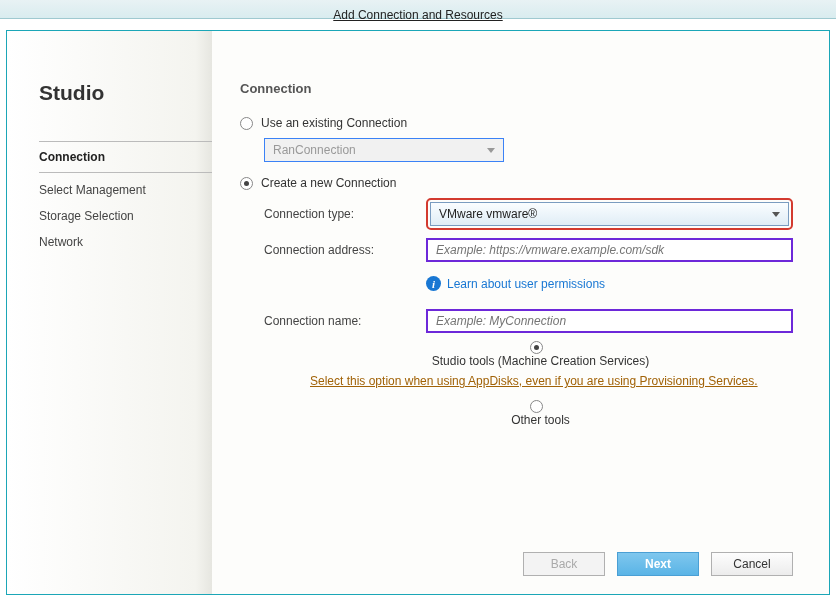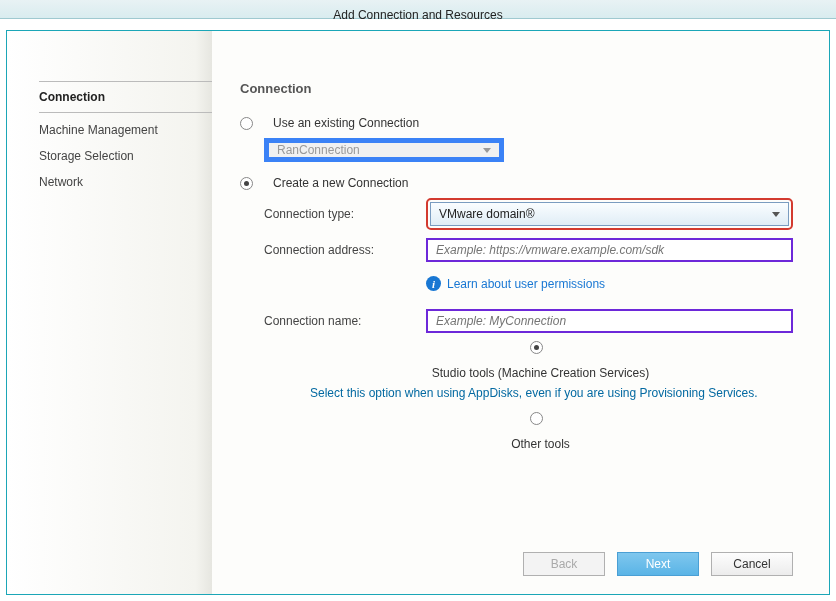--- a/index.html
+++ b/index.html
@@ -17,20 +17,21 @@
     position: relative;
   }
   .titlebar {
     height: 19px;
     background: linear-gradient(#e8f2f4, #d9ecef);
     border-bottom: 1px solid #9fc9d0;
     text-align: center;
     line-height: 30px;
     font-size: 12px;
     color: #222;
+    text-decoration: underline;
   }
   .outer {
     position: absolute;
     top: 30px; left: 6px; right: 6px; bottom: 6px;
     background: #fff;
     border: 1px solid #1ba6b7;
     display: flex;
   }
   .inner {
     flex: 1;
@@ -73,21 +74,20 @@
     font-weight: 700;
     color: #555;
     margin-bottom: 20px;
   }
   .radio-row {
     display: flex;
     align-items: center;
     font-size: 12px;
     color: #333;
     margin-bottom: 8px;
-    gap: 12px;
   }
   .radio {
     width: 13px; height: 13px;
     border: 1px solid #888;
     border-radius: 50%;
     margin-right: 8px;
     display: inline-flex;
     align-items: center;
     justify-content: center;
     background: #fff;
@@ -95,21 +95,21 @@
   .radio.checked::after {
     content: "";
     width: 5px; height: 5px;
     background: #444;
     border-radius: 50%;
   }
   .disabled-select {
     width: 240px;
     height: 24px;
     background: #f1f1f1;
-    border: 5px solid #3b82f6;
+    border: 1px solid #3b82f6;
     color: #999;
     font-size: 12px;
     padding: 0 8px;
     display: flex;
     align-items: center;
     justify-content: space-between;
     margin: 6px 0 14px 24px;
   }
   .caret {
     width: 0; height: 0;
@@ -185,23 +185,24 @@
     color: #444;
     margin: 18px 0 10px 24px;
   }
   .sub-radio {
     margin-left: 48px;
     margin-bottom: 6px;
     flex-direction: column;
   }
   .sub-desc {
     font-size: 12px;
-    color: #0369a1;
+    color: #a16207;
     margin-left: 70px;
     margin-bottom: 12px;
+    text-decoration: underline;
   }
   .button-bar {
     position: absolute;
     bottom: 18px;
     right: 36px;
     display: flex;
     gap: 12px;
     padding-left: 16px;
   }
   .btn {
@@ -218,35 +219,37 @@
   }
   .btn.disabled {
     color: #aaa;
     background: #f3f3f3;
     cursor: default;
   }
   .btn.primary {
     background: linear-gradient(#7fc7ee, #5ab4e6);
     border-color: #4a9fd4;
     color: #fff;
+    font-weight: bold;
   }
 </style>
 </head>
 <body>
 
 <div class="window">
   <div class="titlebar">
     <span>Add Connection and Resources</span>
   </div>
 
   <div class="outer">
     <div class="inner">
       <div class="sidebar">
+        <h1>Studio</h1>
         <div class="nav-item active">Connection</div>
-        <div class="nav-item">Machine Management</div>
+        <div class="nav-item">Select Management</div>
         <div class="nav-item">Storage Selection</div>
         <div class="nav-item">Network</div>
       </div>
 
       <div class="main">
         <div class="section-head">Connection</div>
 
         <div class="radio-row">
           <span class="radio"></span>
           <span>Use an existing Connection</span>
@@ -259,21 +262,21 @@
         <div class="radio-row">
           <span class="radio checked"></span>
           <span>Create a new Connection</span>
         </div>
 
         <div class="form-row">
           <div class="form-label">Connection type:</div>
           <div class="form-field">
             <div class="highlight-box">
               <div class="select">
-                <span>VMware domain®</span>
+                <span>VMware vmware®</span>
                 <span class="caret"></span>
               </div>
             </div>
           </div>
         </div>
 
         <div class="form-row">
           <div class="form-label">Connection address:</div>
           <div class="form-field">
             <input class="text-input" type="text" placeholder="Example: https://vmware.example.com/sdk" style="">

